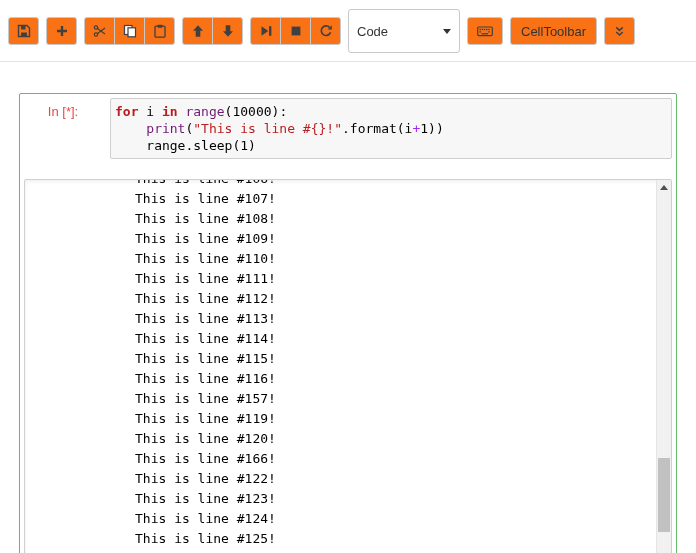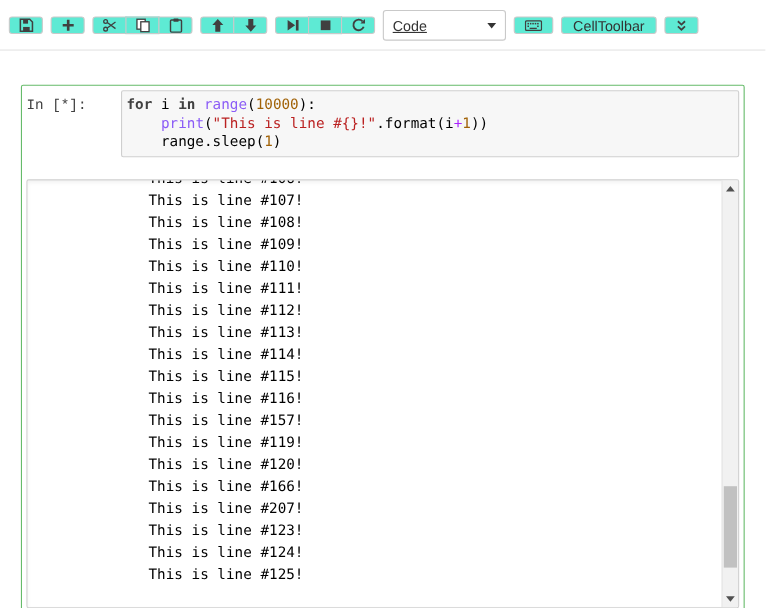--- a/index.html
+++ b/index.html
@@ -11,66 +11,66 @@
 
   
   .toolbar {
     display:flex; align-items:center; gap:7px;
     padding:9px 8px 8px 8px;
     border-bottom:1px solid #e3e3e3;
   }
   .toolbar-groups { display:flex; gap:7px; }
   .btn-group { display:flex; }
   .btn {
-    height:16px; width:31px; padding:0;
-    background:#5eead4; border:1px solid #c9c9c9; border-radius:3px;
+    height:28px; width:31px; padding:0;
+    background:#f97316; border:1px solid #c9c9c9; border-radius:3px;
     display:flex; align-items:center; justify-content:center;
     cursor:pointer; color:#404040;
   }
   .btn svg { display:block; }
   .btn-group .btn:not(:first-child){ margin-left:-1px; border-top-left-radius:0; border-bottom-left-radius:0; }
   .btn-group .btn:not(:last-child){ border-top-right-radius:0; border-bottom-right-radius:0; }
   .text-btn { width:auto; padding:0 10px; font-size:13px; color:#333; font-family:"Liberation Sans",sans-serif; }
   .kb-btn { width:36px; }
   .select {
-    height:28px; width:112px;
+    height:44px; width:112px;
     border:1px solid #c9c9c9; border-radius:3px; background:#fff;
     display:flex; align-items:center; justify-content:space-between;
-    padding:0 8px; font-size:13px; color:#333; cursor:pointer;text-decoration:underline;
+    padding:0 8px; font-size:13px; color:#333; cursor:pointer;
   }
   .caret {
     width:0; height:0;
     border-left:4px solid transparent; border-right:4px solid transparent;
     border-top:5px solid #333;
   }
 
   
   .notebook { padding:31px 19px 0 19px; }
   .cell {
     border:1px solid #66BB6A; border-radius:2px;
     padding:4px; background:#fff;
   }
   .input-row { display:flex; }
   .prompt {
-    flex:none; width:86px; text-align:left; padding:5px 8px 0 0;
-    font-family:Liberation Mono, monospace; font-size:13px; line-height:17px;
-    color:#404040; white-space:pre;
+    flex:none; width:86px; text-align:center; padding:5px 8px 0 0;
+    font-family:Liberation Sans, sans-serif; font-size:13px; line-height:17px;
+    color:#ef4444; white-space:pre;
   }
   .code-box {
     flex:1; background:#f7f7f7; border:1px solid #cfcfcf; border-radius:2px;
     padding:4px 4px; cursor:text;
   }
   .code-line, .out-line {
     font-family:"DejaVu Sans Mono", monospace; font-size:13px;
     white-space:pre;
   }
   .code-line { line-height:17px; color:#000; }
-  .tok-kw      { color:#404040; font-weight:bold;margin-top:20px; }
-  .tok-builtin { color:#8b5cf6; }
-  .tok-num     { color:#a16207; }
+  .tok-kw      { color:#b91c1c; font-weight:bold;margin-top:20px; }
+  .tok-builtin { color:#701a75; }
+  .tok-num     { color:#000000; }
   .tok-str     { color:#BA2121; }
   .tok-op      { color:#AA22FF; }
   .tok-plain   { color:#000; }
 
   .output-box {
     margin-top:20px; height:390px; position:relative; overflow:hidden;
     border:1px solid #cfcfcf; border-radius:2px; background:#fff;
     box-shadow: inset 0 2px 4px rgba(0,0,0,0.06);
   }
   .output-lines {
@@ -231,21 +231,21 @@
           <div class="out-line">This is line #111!</div>
           <div class="out-line">This is line #112!</div>
           <div class="out-line">This is line #113!</div>
           <div class="out-line">This is line #114!</div>
           <div class="out-line">This is line #115!</div>
           <div class="out-line">This is line #116!</div>
           <div class="out-line">This is line #157!</div>
           <div class="out-line">This is line #119!</div>
           <div class="out-line">This is line #120!</div>
           <div class="out-line">This is line #166!</div>
-          <div class="out-line">This is line #207!</div>
+          <div class="out-line">This is line #122!</div>
           <div class="out-line">This is line #123!</div>
           <div class="out-line">This is line #124!</div>
           <div class="out-line">This is line #125!</div>
         </div>
       <div class="scrollbar">
         <div class="sb-btn">
           <span class="sb-arrow-up"></span>
         </div>
         <div class="sb-track">
           <div class="sb-thumb"></div>

